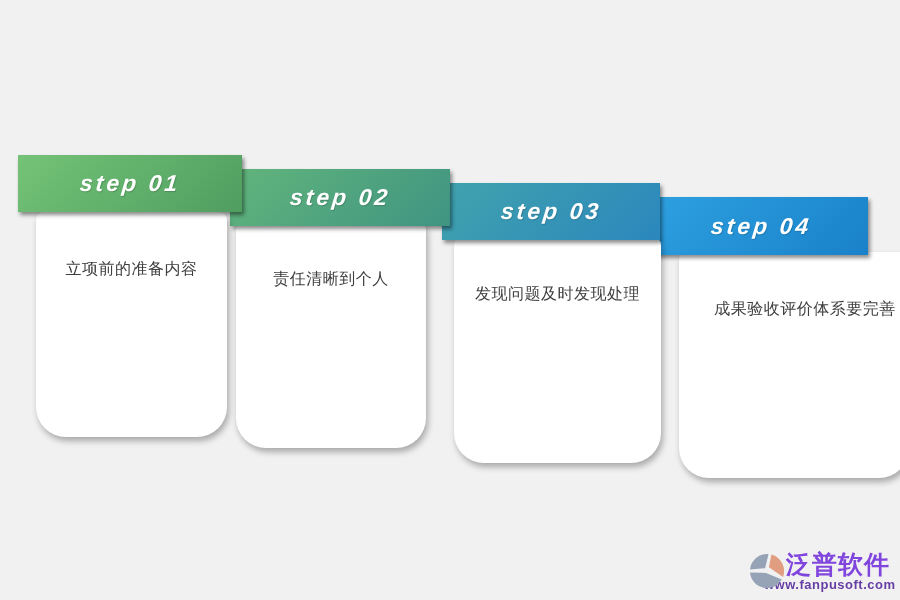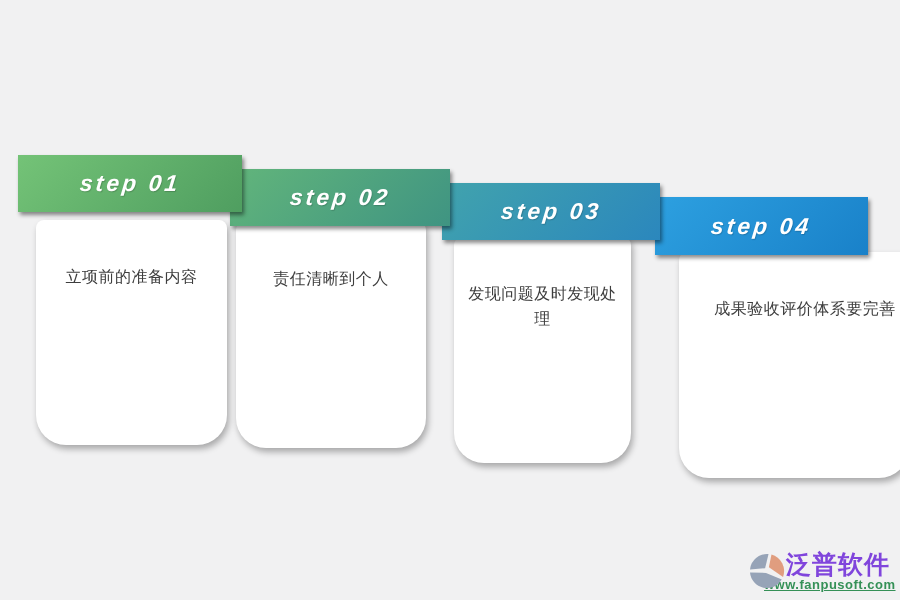--- a/index.html
+++ b/index.html
@@ -46,25 +46,25 @@
     padding: 44px 12px 0 12px;
     text-align: center;
     font-size: 16px;
     line-height: 25px;
     color: #3e3e3e;
     letter-spacing: 0.5px;
   }
 
   
   .card-1 .step-header { left: 18px;  top: 155px; width: 224px; height: 57px; }
-  .card-1 .step-body   { left: 36px;  top: 220px; width: 191px; height: 225px; }
+  .card-1 .step-body   { left: 36px;  top: 212px; width: 191px; height: 225px; }
   .card-2 .step-header { left: 230px; top: 169px; width: 220px; height: 57px; }
   .card-2 .step-body   { left: 236px; top: 222px; width: 190px; height: 226px; }
   .card-3 .step-header { left: 442px; top: 183px; width: 218px; height: 57px; }
-  .card-3 .step-body   { left: 454px; top: 237px; width: 177px; height: 226px; }
+  .card-3 .step-body   { left: 454px; top: 237px; width: 207px; height: 226px; }
   .card-4 .step-header { left: 655px; top: 197px; width: 213px; height: 58px; }
   .card-4 .step-body   { left: 679px; top: 252px; width: 208px; height: 226px; padding-left: 22px; }
 
   .watermark {
     position: absolute;
     right: 12px; bottom: 8px;
     z-index: 50;
     opacity: 0.85;
     width: 140px;
   }
@@ -131,16 +131,16 @@
 
   <div class="watermark">
     <span class="logo-icon-box">
       <svg width="38" height="38" viewBox="0 0 40 40" xmlns="http://www.w3.org/2000/svg">
         <path class="logo-slate" d="M18,17 L2.1,18.4 A18,18 0 0 1 21.6,2.1 Z" fill="#8796ad"></path>
         <path class="logo-orange" d="M22,16 L24.7,2.6 A18,18 0 0 1 36.9,26.2 Z" fill="#de8f6b"></path>
         <path class="logo-slate" d="M19,22 L35.6,29 A18,18 0 0 1 2.1,21.6 Z" fill="#8796ad"></path>
       </svg>
     </span>
     <div class="brand-text" style="color: #6d28d9;">泛普软件</div>
-    <div class="url-text" style="color: #15803d; text-decoration: underline;">www.fanpusoft.com</div>
+    <div class="url-text" style="color: #4c1d95;">www.fanpusoft.com</div>
   </div>
 
 </div>
 
 </body></html>

